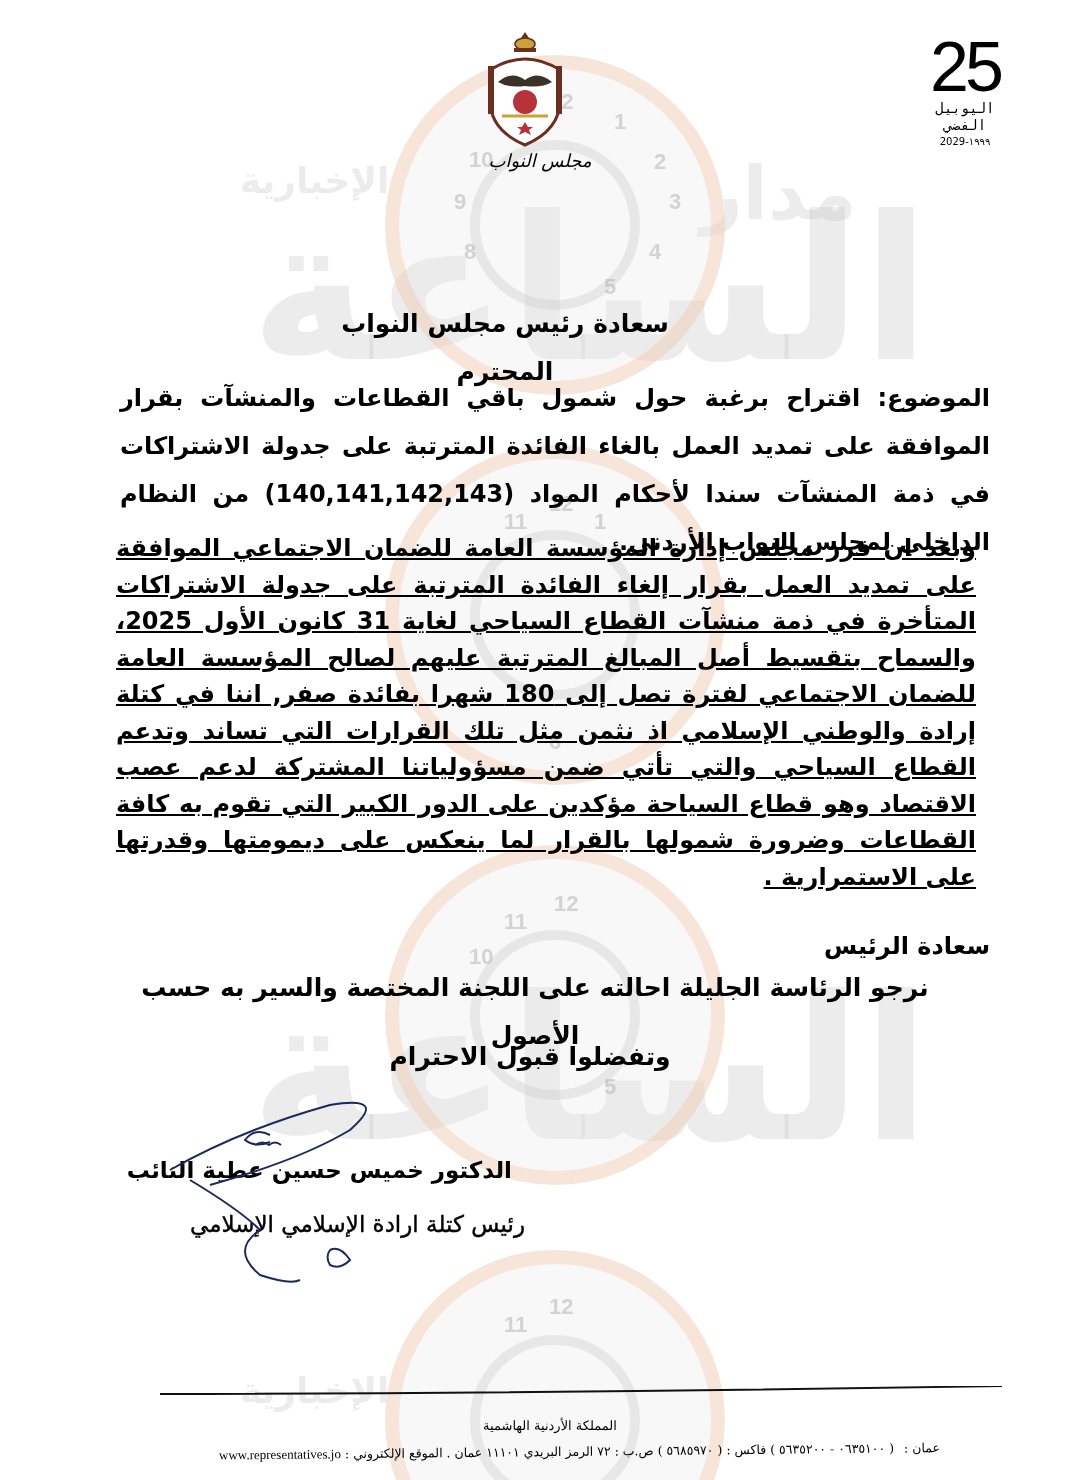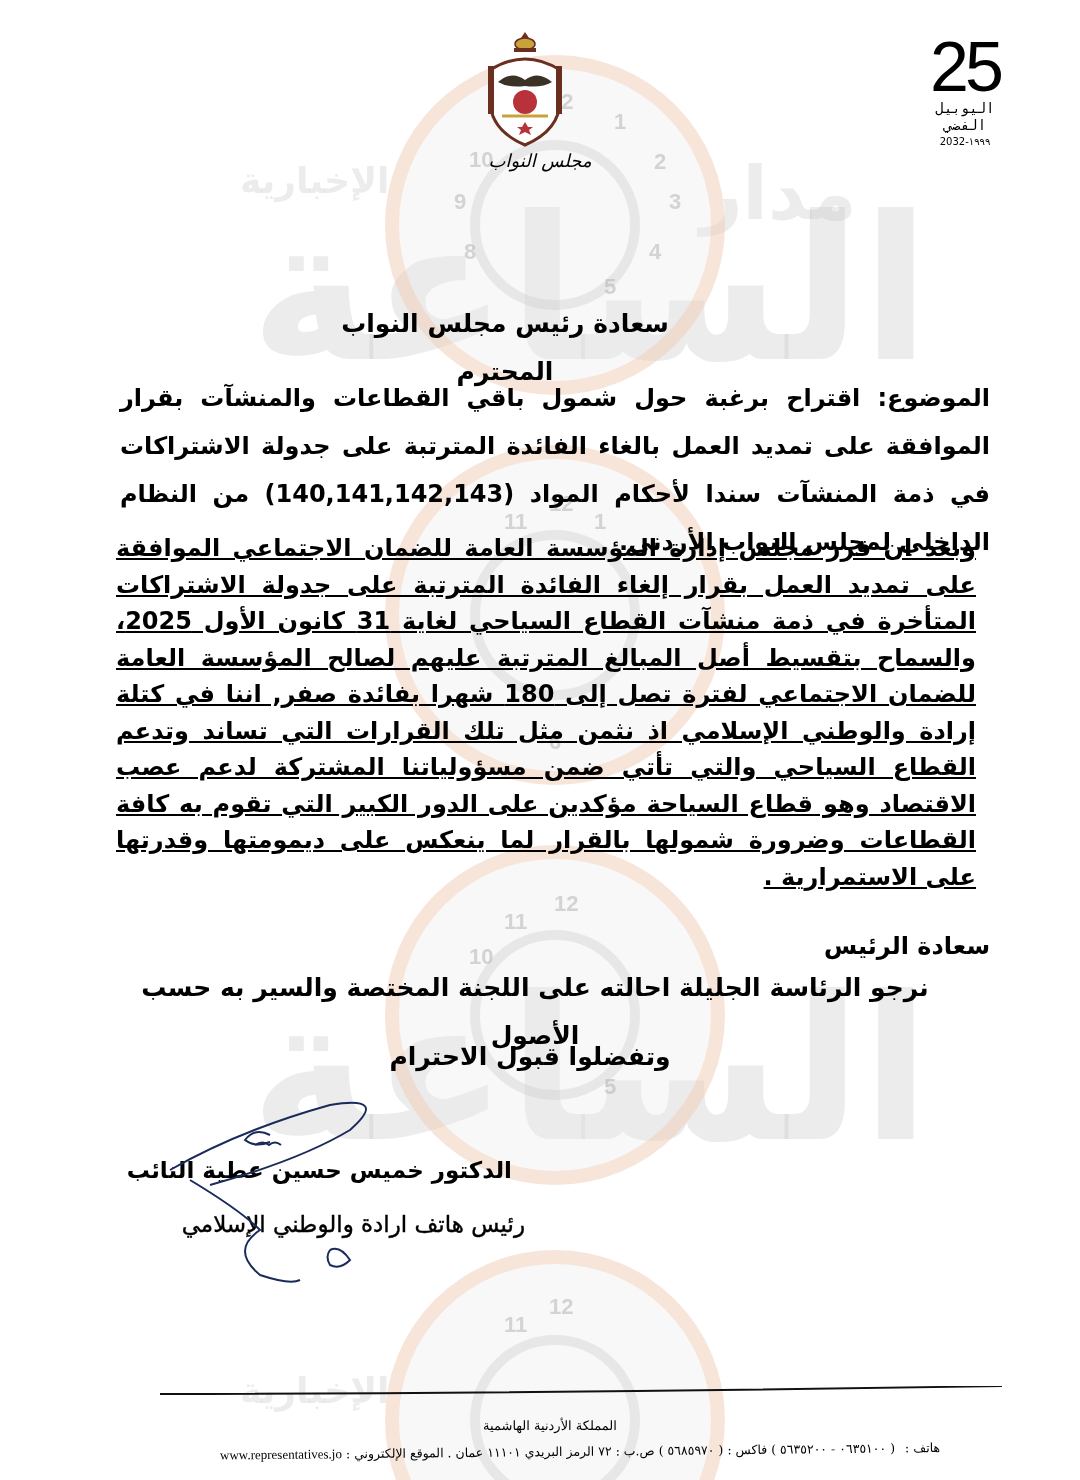--- a/index.html
+++ b/index.html
@@ -129,49 +129,49 @@
       <circle cx="41" cy="72" r="12" fill="#b8323a"></circle>
       <path d="M18 86 h46" stroke="#c9a23a" stroke-width="3"></path>
       <path d="M41 92 l3 5 l5 0 l-4 3 l2 5 l-6 -3 l-6 3 l2 -5 l-4 -3 l5 0z" fill="#b8323a"></path>
     </svg>
   </div>
   <div class="crest-title">مجلس النواب</div>
 
   <div class="jubilee">
     <span class="num25">25</span>
     <span class="label">اليوبيل الفضي</span>
-    <span class="years">١٩٩٩-2032</span>
+    <span class="years">١٩٩٩-2029</span>
   </div>
 
   <div class="txt salutation">سعادة رئيس مجلس النواب المحترم</div>
   <div class="txt subject">الموضوع: اقتراح برغبة حول شمول باقي القطاعات والمنشآت بقرار الموافقة على تمديد العمل بالغاء الفائدة المترتبة على جدولة الاشتراكات في ذمة المنشآت سندا لأحكام المواد (140,141,142,143) من النظام الداخلي لمجلس النواب الأردني.</div>
   <div class="txt para">وبعد ان قرر مجلس إدارة المؤسسة العامة للضمان الاجتماعي الموافقة على تمديد العمل بقرار إلغاء الفائدة المترتبة على جدولة الاشتراكات المتأخرة في ذمة منشآت القطاع السياحي لغاية 31 كانون الأول 2025، والسماح بتقسيط أصل المبالغ المترتبة عليهم لصالح المؤسسة العامة للضمان الاجتماعي لفترة تصل إلى 180 شهرا بفائدة صفر, اننا في كتلة إرادة والوطني الإسلامي اذ نثمن مثل تلك القرارات التي تساند وتدعم القطاع السياحي والتي تأتي ضمن مسؤولياتنا المشتركة لدعم عصب الاقتصاد وهو قطاع السياحة مؤكدين على الدور الكبير التي تقوم به كافة القطاعات وضرورة شمولها بالقرار لما ينعكس على ديمومتها وقدرتها على الاستمرارية .</div>
   <div class="txt sir">سعادة الرئيس</div>
   <div class="txt request">نرجو الرئاسة الجليلة احالته على اللجنة المختصة والسير به حسب الأصول</div>
   <div class="txt closing">وتفضلوا قبول الاحترام</div>
 
   <div class="signature">
     <svg viewBox="0 0 230 200" width="230" height="200" fill="none" stroke="#1a2a5a" stroke-width="2">
       <path d="M10 80 Q80 40 170 15 Q230 5 190 40 Q140 70 50 95"></path>
       <path d="M110 45 q-15 -8 -25 5 q10 8 25 2"></path>
       <path d="M95 55 q8 -5 14 0 q6 -5 12 0"></path>
       <path d="M30 90 Q80 120 100 140 Q70 160 100 185 Q130 195 140 190"></path>
       <path d="M170 160 q10 -5 20 10 q-10 10 -20 5 q-5 -8 0 -15"></path>
     </svg>
   </div>
 
   <div class="txt sig-name">الدكتور خميس حسين عطية النائب</div>
-  <div class="txt sig-title">رئيس هاتف ارادة والوطني الإسلامي</div>
+  <div class="txt sig-title">رئيس كتلة ارادة الإسلامي الإسلامي</div>
 
   <svg class="footer-line" viewBox="0 0 842 10" preserveAspectRatio="none">
     <path d="M0 8 Q420 7 842 0" stroke="#111" stroke-width="2" fill="none"></path>
   </svg>
   <div class="footer-kingdom">المملكة الأردنية الهاشمية</div>
   <div class="footer-contact">
-    <span class="phone-label">هاتف :</span>
+    <span class="phone-label">عمان :</span>
     <span>( ٠٦٣٥١٠٠ - ٥٦٣٥٢٠٠ )</span>
     <span>فاكس :</span>
     <span>( ٥٦٨٥٩٧٠ )</span>
     <span>ص.ب : ٧٢ الرمز البريدي ١١١٠١ عمان .</span>
     <span>الموقع الإلكتروني :</span>
     <span class="web">www.representatives.jo</span>
   </div>
 
 </div>
 

